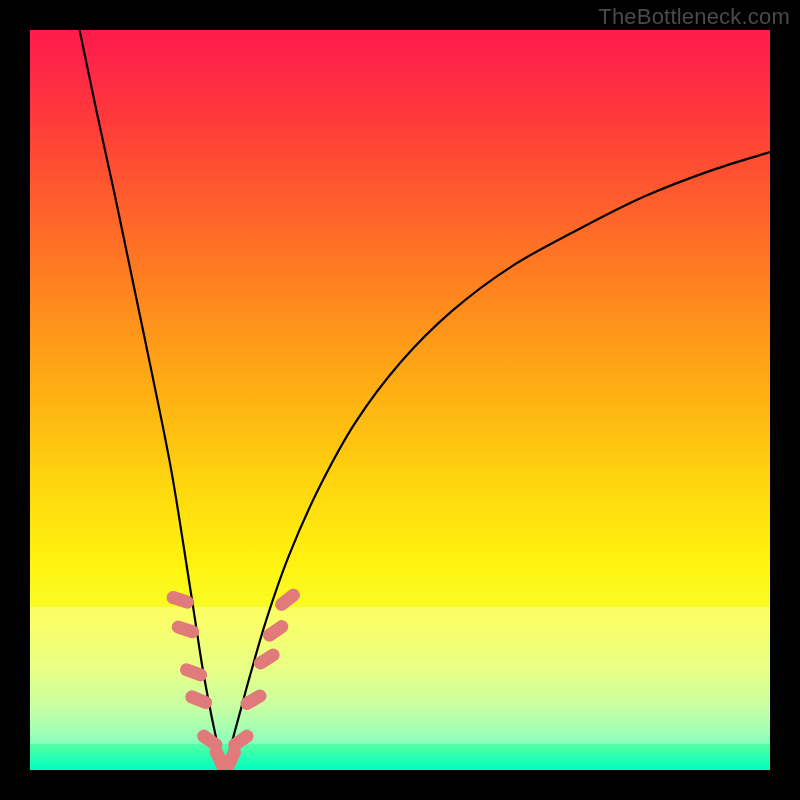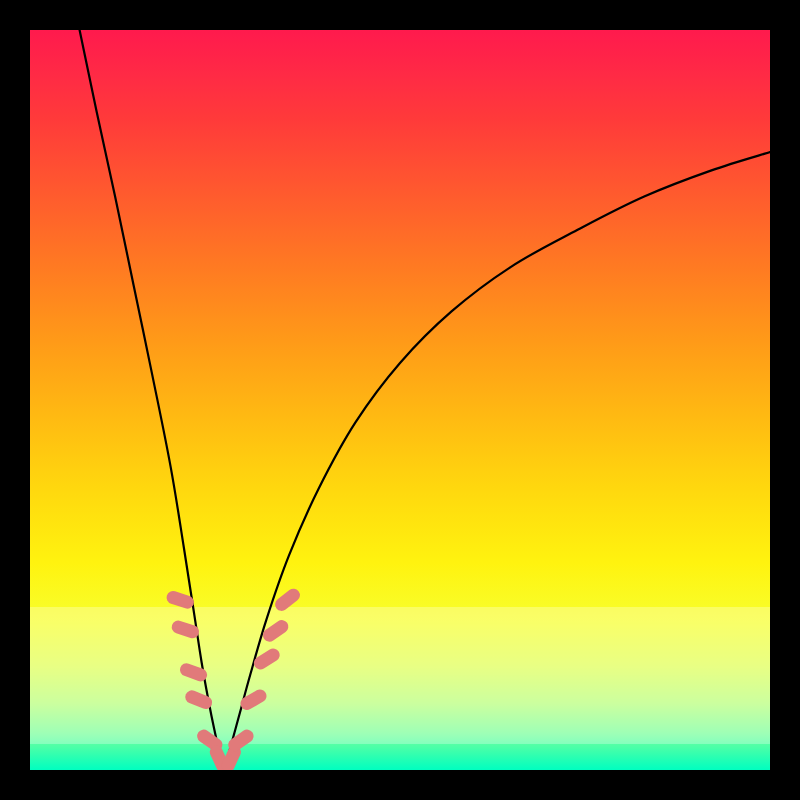--- a/index.html
+++ b/index.html
@@ -66,20 +66,21 @@
   }
   svg {
     position: absolute;
     inset: 0;
   }
 </style>
 </head>
 <body>
 
 <div class="frame">
+  <div class="watermark">TheBottleneck.com</div>
 
   <div class="plot-area">
     <div class="gradient-bg"></div>
     <div class="pale-band" id="pale-band" style="top: 577.2px; height: 136.9px;"></div>
     <svg id="chart-svg" viewBox="0 0 740 740" preserveAspectRatio="none">
         <path d="M 49.58 0.00 C 52.64 14.65, 60.21 51.43, 66.60 81.40 C 72.99 111.37, 78.44 135.20, 85.10 166.50 C 91.76 197.80, 96.94 223.33, 103.60 255.30 C 110.26 287.27, 115.44 311.47, 122.10 344.10 C 128.76 376.73, 134.87 405.30, 140.60 436.60 C 146.33 467.90, 149.66 491.36, 153.92 518.00 C 158.18 544.64, 161.08 563.95, 164.28 584.60 C 167.48 605.25, 169.15 617.38, 171.68 632.70 C 174.21 648.02, 176.08 657.71, 178.34 669.70 C 180.60 681.69, 182.26 689.98, 184.26 699.30 C 186.26 708.62, 187.58 715.11, 189.44 721.50 C 191.30 727.89, 192.49 736.15, 194.62 734.82 C 196.75 733.49, 198.62 723.16, 201.28 714.10 C 203.94 705.04, 205.96 697.15, 209.42 684.50 C 212.88 671.85, 215.59 661.12, 220.52 643.80 C 225.45 626.48, 229.87 609.61, 236.80 588.30 C 243.73 566.99, 249.68 548.71, 259.00 525.40 C 268.32 502.09, 276.61 482.78, 288.60 458.80 C 300.59 434.82, 310.95 414.84, 325.60 392.20 C 340.25 369.56, 352.68 352.98, 370.00 333.00 C 387.32 313.02, 401.82 298.52, 421.80 281.20 C 441.78 263.88, 458.36 251.45, 481.00 236.80 C 503.64 222.15, 523.62 212.45, 547.60 199.80 C 571.58 187.15, 590.22 177.16, 614.20 166.50 C 638.18 155.84, 658.16 148.59, 680.80 140.60 C 703.44 132.61, 729.34 125.43, 740.00 122.10" fill="none" stroke="#000000" stroke-width="2.2" stroke-linecap="round"></path>
         <g>
           <rect x="-6.50" y="-14.00" width="13" height="28" rx="6.5" ry="6.5" fill="#e17a7a" stroke="#c96060" stroke-width="0" transform="translate(150.22,569.80) rotate(-72)"></rect>
           <rect x="-6.50" y="-14.00" width="13" height="28" rx="6.5" ry="6.5" fill="#e17a7a" stroke="#c96060" stroke-width="0" transform="translate(155.40,599.40) rotate(-72)"></rect>
           <rect x="-6.50" y="-14.00" width="13" height="28" rx="6.5" ry="6.5" fill="#e17a7a" stroke="#c96060" stroke-width="0" transform="translate(163.54,642.32) rotate(-70)"></rect>

